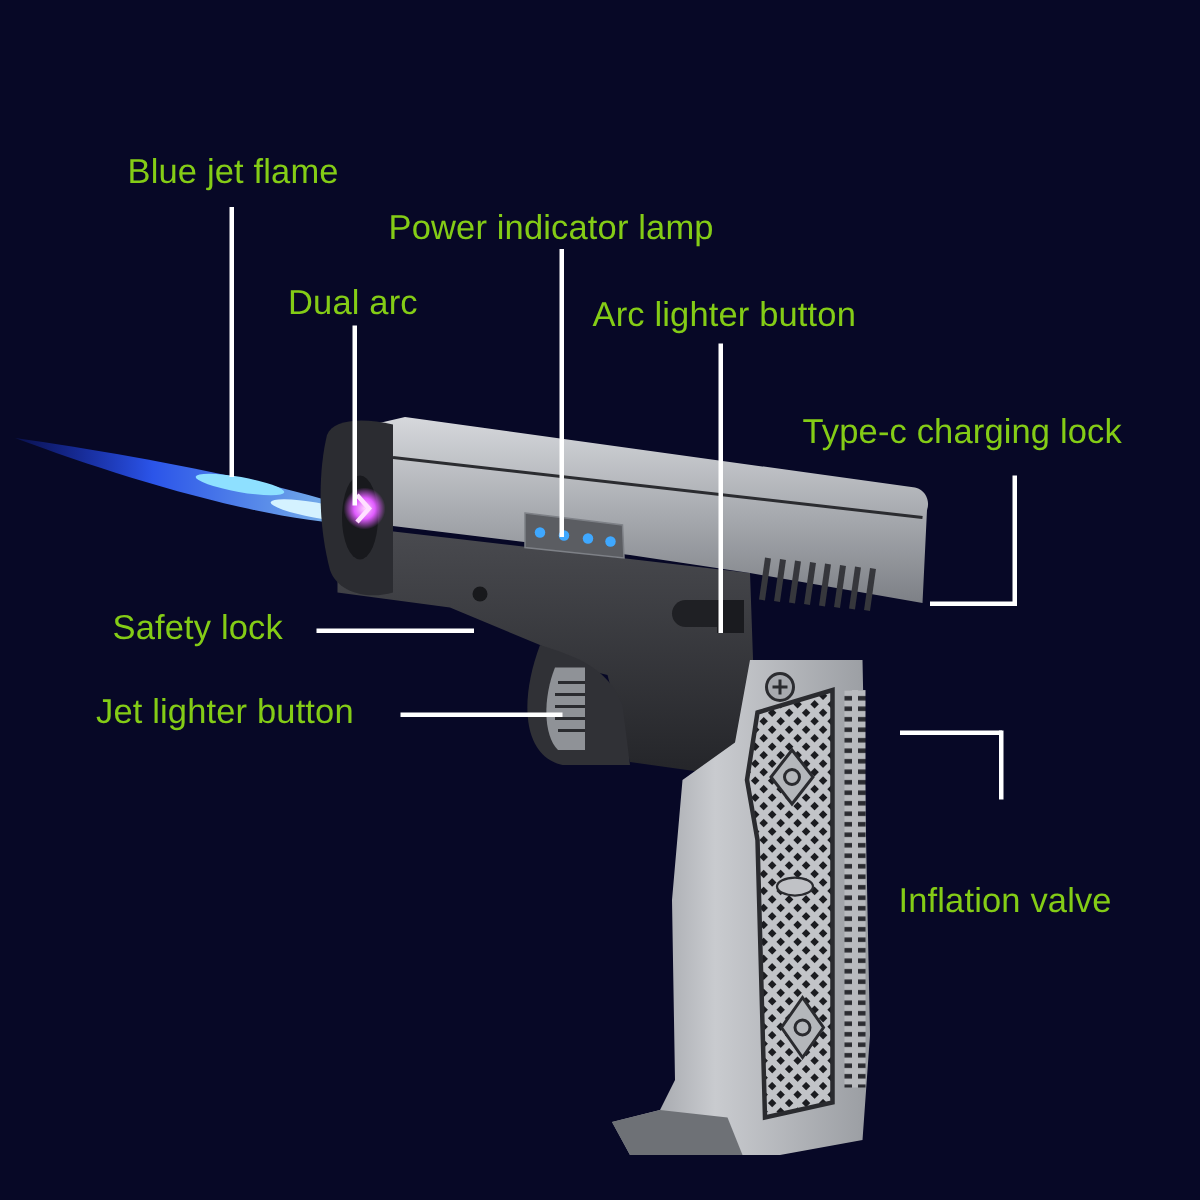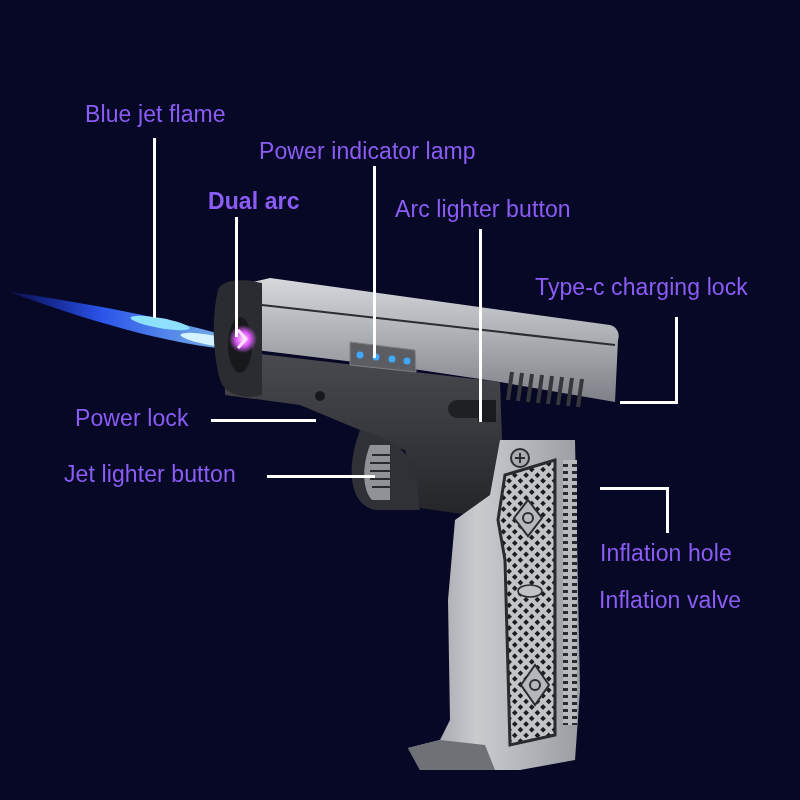--- a/index.html
+++ b/index.html
@@ -1,18 +1,18 @@
 <!DOCTYPE html>
 <html><head>
 <meta charset="utf-8">
 <style>
   html, body { margin:0; padding:0; }
   body { width:800px; height:800px; background:#070826; overflow:hidden; position:relative; font-family:"Liberation Sans", sans-serif; }
   .stage { position:absolute; left:0; top:0; width:800px; height:800px; }
-  .label { position:absolute; color:#8b5cf6; font-size:23px; line-height:1; white-space:nowrap; letter-spacing:0.1px; }
+  .label { position:absolute; color:#84cc16; font-size:23px; line-height:1; white-space:nowrap; letter-spacing:0.1px; }
   .vline { position:absolute; width:3px; background:#ffffff; }
   .hline { position:absolute; height:3px; background:#ffffff; }
   svg.product { position:absolute; left:0; top:0; }
 </style>
 </head>
 <body>
 
 <div class="stage">
 
   <svg class="product" width="800" height="800" viewBox="0 0 800 800">
@@ -122,34 +122,33 @@
     <circle cx="520" cy="458" r="9" fill="#a7aaaf" stroke="#2b2c30" stroke-width="2"></circle>
     <path d="M515,458 L525,458 M520,453 L520,463" stroke="#2b2c30" stroke-width="2"></path>
   </svg>
 
   <div class="label" style="left:85px; top:103px;">Blue jet flame</div>
   <div class="vline" style="left:153px; top:138px; height:180px;"></div>
 
   <div class="label" style="left:259px; top:140px;">Power indicator lamp</div>
   <div class="vline" style="left:373px; top:166px; height:192px;"></div>
 
-  <div class="label" style="left:208px; top:190px;font-weight:bold;">Dual arc</div>
+  <div class="label" style="left:192px; top:190px;">Dual arc</div>
   <div class="vline" style="left:235px; top:217px; height:120px;"></div>
 
   <div class="label" style="left:395px; top:198px;text-align:center;">Arc lighter button</div>
   <div class="vline" style="left:479px; top:229px; height:193px;"></div>
 
   <div class="label" style="left:535px; top:276px;">Type-c charging lock</div>
   <div class="vline" style="left:675px; top:317px; height:87px;"></div>
   <div class="hline" style="left:620px; top:401px; width:58px;"></div>
 
-  <div class="label" style="left:75px; top:407px;">Power lock</div>
+  <div class="label" style="left:75px; top:407px;">Safety lock</div>
   <div class="hline" style="left:211px; top:419px; width:105px;"></div>
 
   <div class="label" style="left:64px; top:463px;text-align:center;">Jet lighter button</div>
   <div class="hline" style="left:267px; top:475px; width:108px;"></div>
 
   <div class="hline" style="left:600px; top:487px; width:68px;"></div>
   <div class="vline" style="left:666px; top:487px; height:46px;"></div>
-  <div class="label" style="left:600px; top:542px;">Inflation hole</div>
   <div class="label" style="left:599px; top:589px;">Inflation valve</div>
 
 </div>
 
 </body></html>

